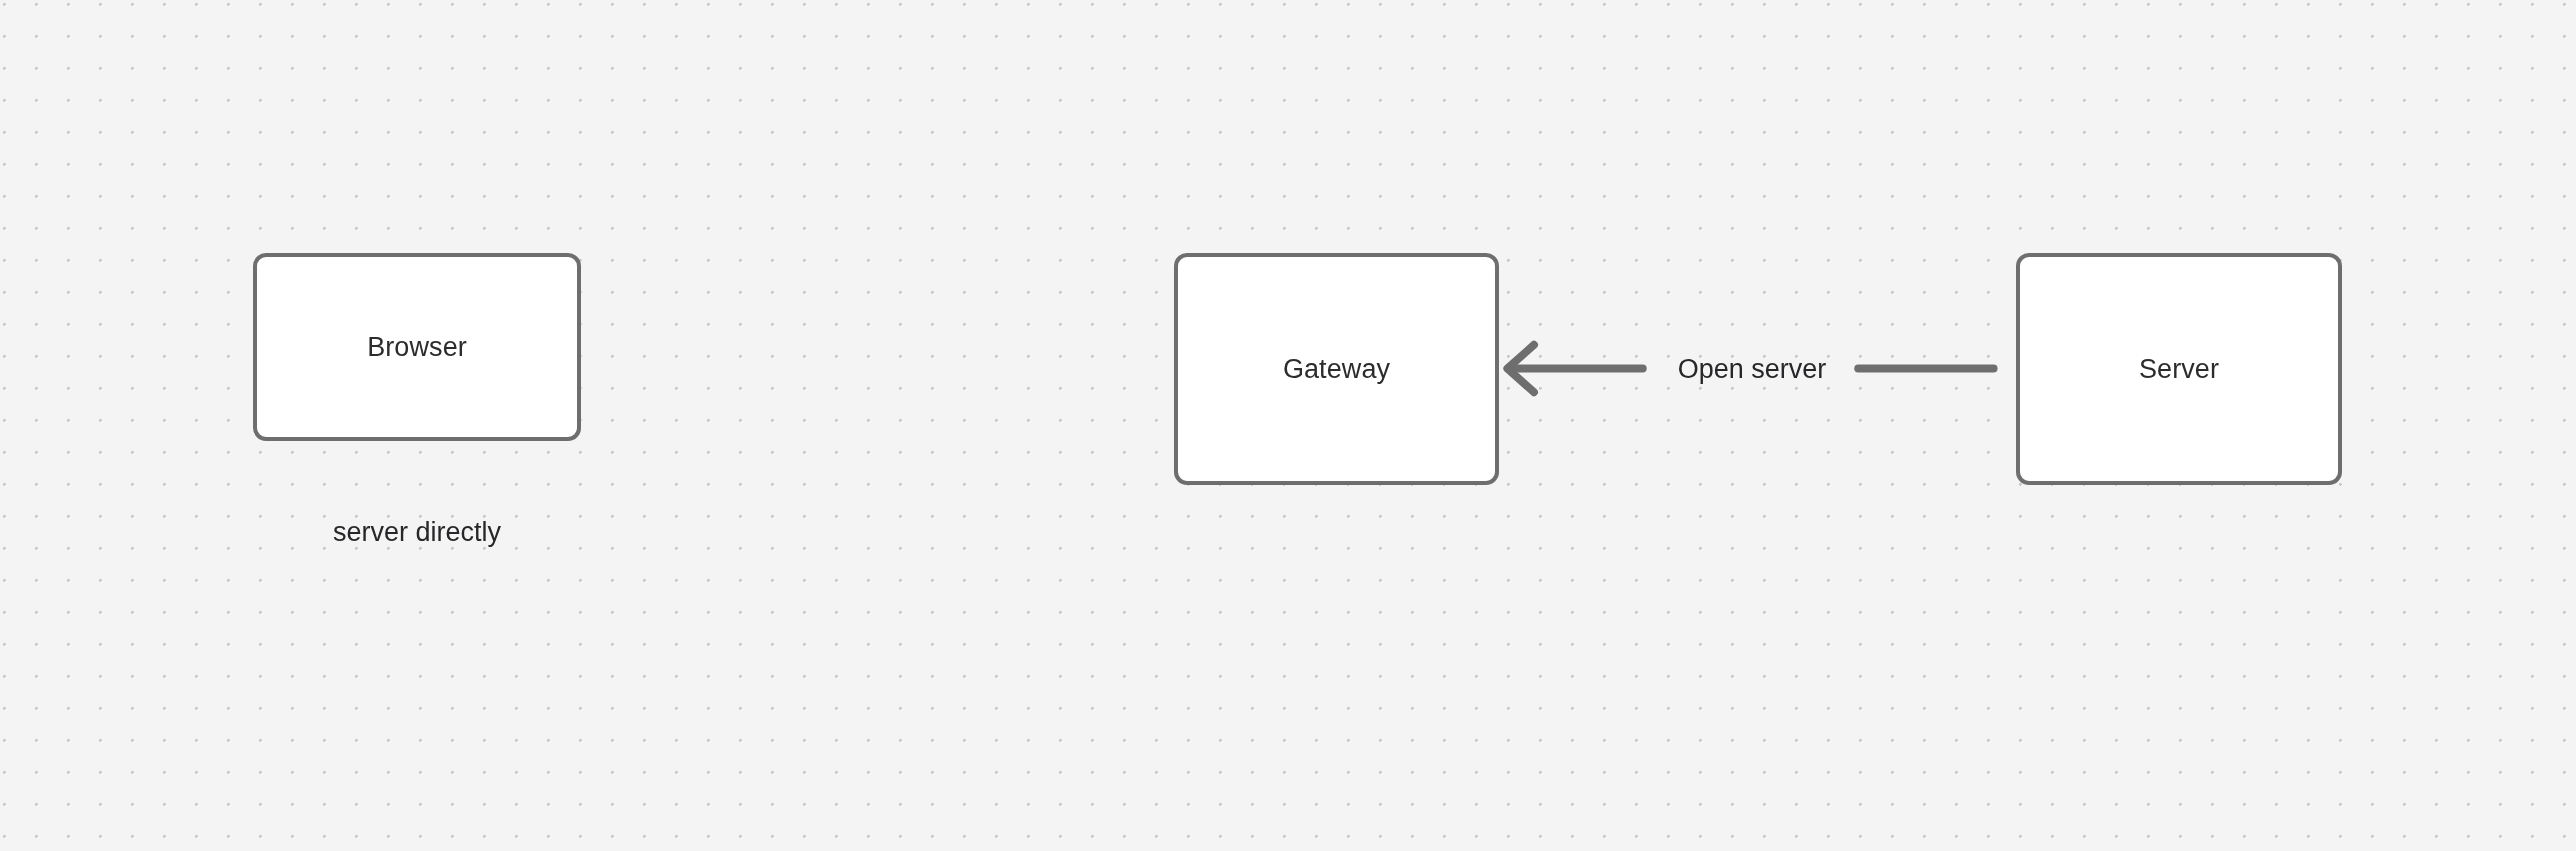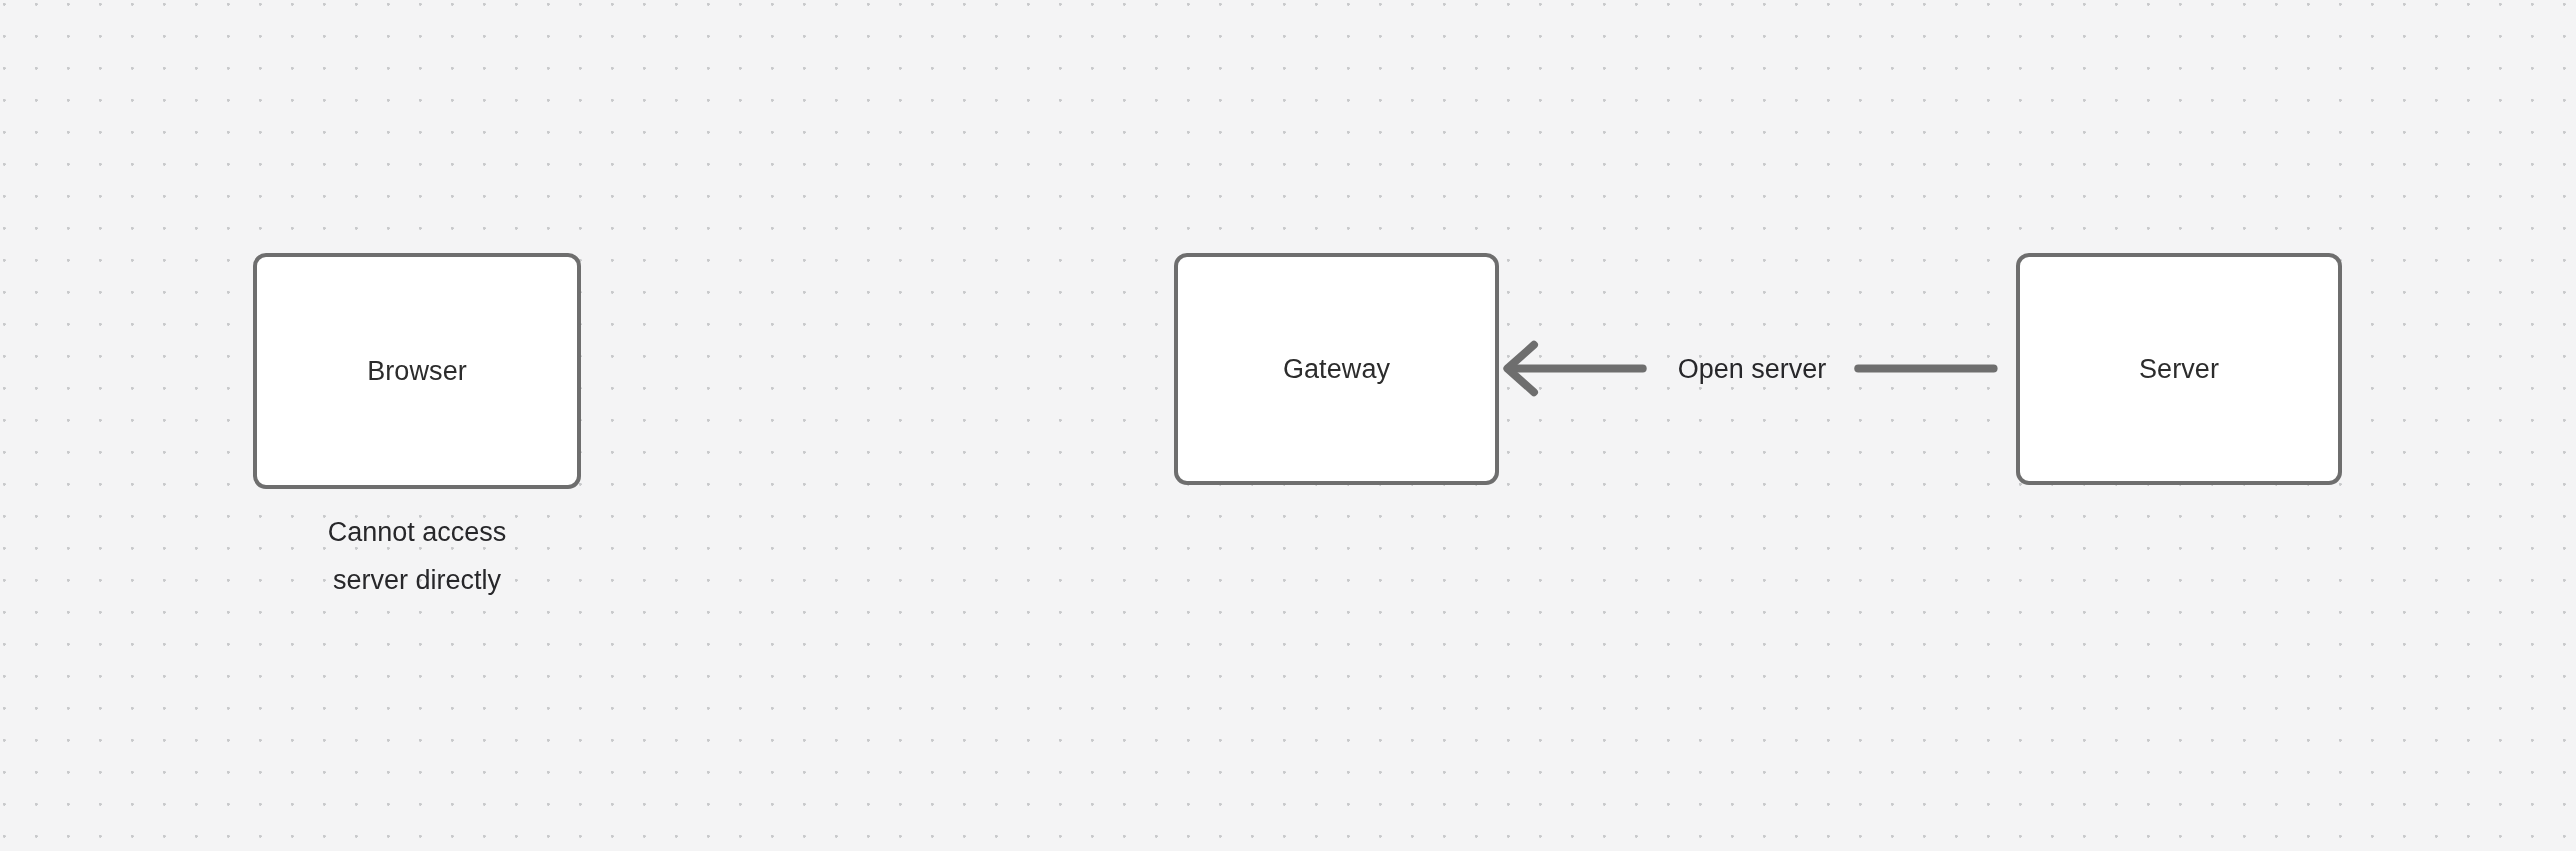--- a/index.html
+++ b/index.html
@@ -38,21 +38,21 @@
     justify-content: center;
   }
   .node-label {
     font-size: 27px;
     line-height: 1;
     color: #2c2c2c;
     letter-spacing: 0.1px;
     white-space: nowrap;
   }
 
-  #node-browser { left: 253px;  top: 253px; width: 328px; height: 236px; }
+  #node-browser { left: 253px;  top: 253px; width: 328px; height: 188px; }
   #node-gateway { left: 1174px; top: 253px; width: 325px; height: 232px; }
   #node-server  { left: 1998px; top: 253px; width: 326px; height: 232px; margin-left: 18px; }
 
   
   .caption {
     position: absolute;
     font-size: 27px;
     line-height: 48px;
     color: #27272a;
     text-align: center;
@@ -103,21 +103,20 @@
 </head>
 <body>
 
 <div id="canvas">
 
   <div class="node" id="node-browser">
     <span class="node-label">Browser</span>
   </div>
 
   <div class="caption" id="caption-browser">
-    <span class="caption-line">Cannot access</span>
     <span class="caption-line">server directly</span>
   </div>
 
   <div class="node" id="node-gateway">
     <span class="node-label">Gateway</span>
   </div>
 
   <div class="node" id="node-server">
     <span class="node-label">Server</span>
   </div>

